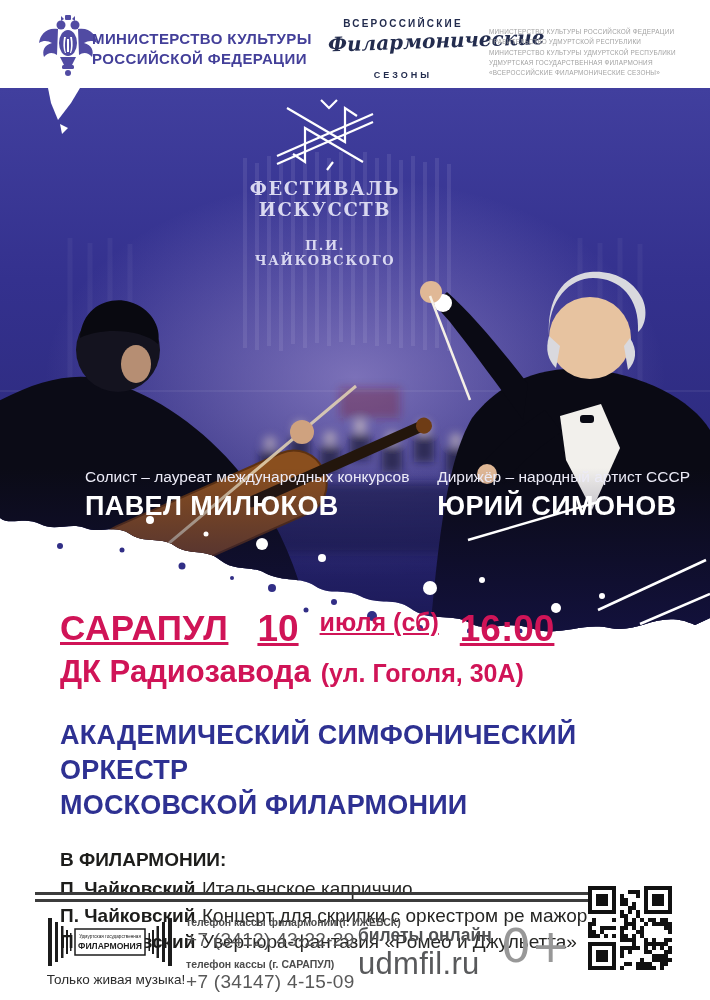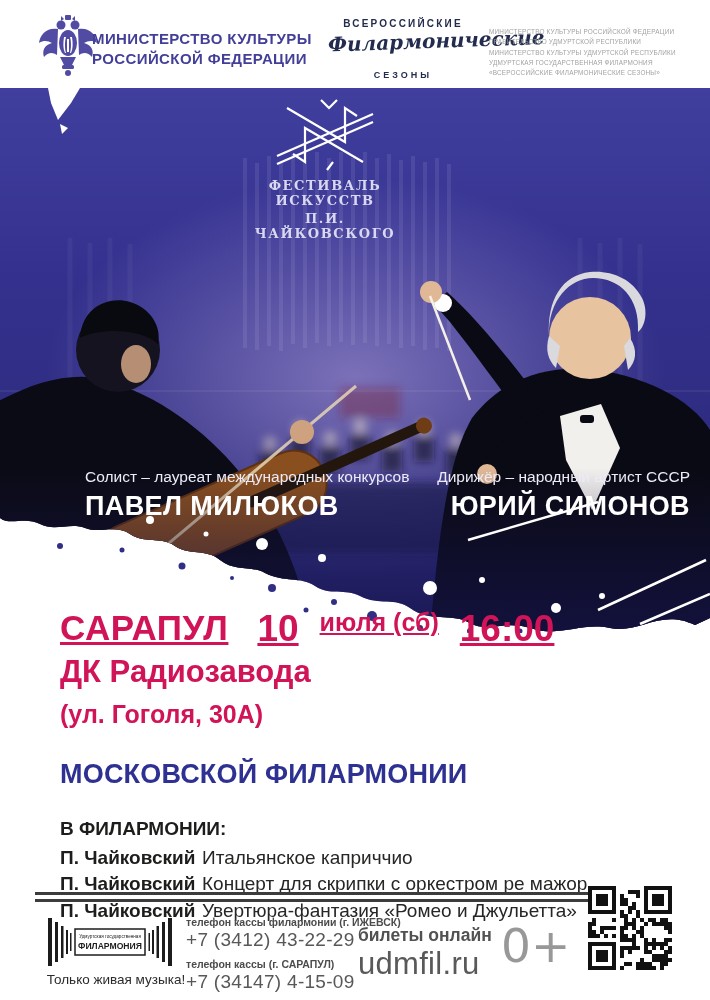--- a/index.html
+++ b/index.html
@@ -14,37 +14,37 @@
   .ministry-text { position:absolute; left:92px; top:29px; color:#433f99; font-weight:700; font-size:15px; letter-spacing:.4px; line-height:1.3; }
   .seasons { position:absolute; left:328px; top:18px; width:150px; text-align:center; color:#232c4e; }
   .seasons .s-top { font-size:10px; font-weight:700; letter-spacing:2.2px; }
   .seasons .s-mid { font-family:"DejaVu Serif", serif; font-style:italic; font-size:20px; font-weight:700; margin-top:1px; white-space:nowrap; transform:rotate(-2deg); }
   .seasons .s-bot { font-size:9px; font-weight:700; letter-spacing:3px; margin-top:16px; }
   .credits { position:absolute; left:489px; top:27px; width:190px; color:#a2a2a2; font-size:6.4px; line-height:1.6; letter-spacing:.2px; font-weight:400; }
   
   .hero { position:absolute; top:88px; left:0; width:710px; height:545px; z-index:1; }
   .festival { position:absolute; top:96px; left:232px; width:186px; text-align:center; z-index:3; color:#d9d8f0; }
   .festival .mark { display:block; margin:0 auto 4px auto; }
-  .festival .f1 { font-family:"DejaVu Serif", serif; font-size:13px; letter-spacing:1.6px; font-weight:700; }
+  .festival .f1 { font-family:"DejaVu Serif", serif; font-size:18px; letter-spacing:1.6px; font-weight:700; }
   .festival .f2 { font-family:"DejaVu Serif", serif; font-size:12px; letter-spacing:1.6px; font-weight:700; margin-top:3px; display:flex; align-items:center; justify-content:center; gap:8px; }
   .festival .f2::before, .festival .f2::after { content:""; display:block; width:38px; height:1px; background:#d9d8f0; }
-  .festival .f3 { font-family:"DejaVu Serif", serif; font-size:13px; letter-spacing:1.6px; font-weight:700; margin-top:3px; }
+  .festival .f3 { font-family:"DejaVu Serif", serif; font-size:13px; letter-spacing:1.6px; font-weight:700; margin-top:18px; }
   .names { position:absolute; top:468px; left:0; width:710px; z-index:4; }
   .soloist { position:absolute; left:85px; top:0; color:#fff; }
-  .conductor { position:absolute; right:20px; top:0; color:#fff; text-align:right; }
+  .conductor { position:absolute; right:20px; top:0; color:#fff; text-align:left; }
   .names .n-title { font-size:15.5px; color:#ecebf7; }
   .names .n-name { font-size:27px; font-weight:800; letter-spacing:.4px; margin-top:5px; }
   
   .info { position:absolute; top:608px; left:60px; width:600px; z-index:5; }
   .date-line { display:flex; align-items:flex-start; gap:21px; color:#d01457; white-space:nowrap;text-decoration:underline; }
   .date-line .city { font-size:35px; font-weight:800; letter-spacing:.5px; margin-right:8px; }
   .date-line .day { font-size:37px; font-weight:700; }
   .date-line .month { font-size:25px; font-weight:700; }
   .date-line .time { font-size:37px; font-weight:700; }
-  .venue-line { display:flex; align-items:baseline; gap:10px; color:#d01457; margin-top:4px; white-space:nowrap;flex-direction:column; }
+  .venue-line { display:flex; align-items:baseline; gap:10px; color:#d01457; margin-top:4px; white-space:nowrap; }
   .venue-line .venue { font-size:31px; font-weight:700; }
   .venue-line .addr { font-size:25px; font-weight:700; }
   .orchestra { margin-top:28px; color:#2e3192; font-size:27px; font-weight:800; letter-spacing:.2px; line-height:1.3; }
   .program { margin-top:26px; color:#1d1d1b; }
   .program .p-head { font-size:19px; font-weight:800; margin-bottom:5px; }
   .prog-row { display:grid; grid-template-columns:142px auto; font-size:19px; line-height:1.38; }
   .prog-row .composer { font-weight:800; }
   .prog-row .piece { font-weight:400; color:#262624; }
   
   .divider { position:absolute; left:35px; top:892px; width:605px; height:10px; border-top:3px solid #3c3c3c; border-bottom:3px solid #3c3c3c; z-index:5; }
@@ -284,20 +284,21 @@
       <span class="city">САРАПУЛ</span>
       <span class="day">10</span>
       <span class="month">июля (сб)</span>
       <span class="time">16:00</span>
     </div>
     <div class="venue-line">
       <span class="venue">ДК Радиозавода</span>
       <span class="addr">(ул. Гоголя, 30А)</span>
     </div>
     <div class="orchestra">
+      <div>АКАДЕМИЧЕСКИЙ СИМФОНИЧЕСКИЙ ОРКЕСТР</div>
       <div>МОСКОВСКОЙ ФИЛАРМОНИИ</div>
     </div>
     <div class="program">
       <div class="p-head">В ФИЛАРМОНИИ:</div>
       <div class="prog-row">
         <span class="composer">П. Чайковский</span>
         <span class="piece">Итальянское каприччио</span>
       </div>
       <div class="prog-row">
         <span class="composer">П. Чайковский</span>

